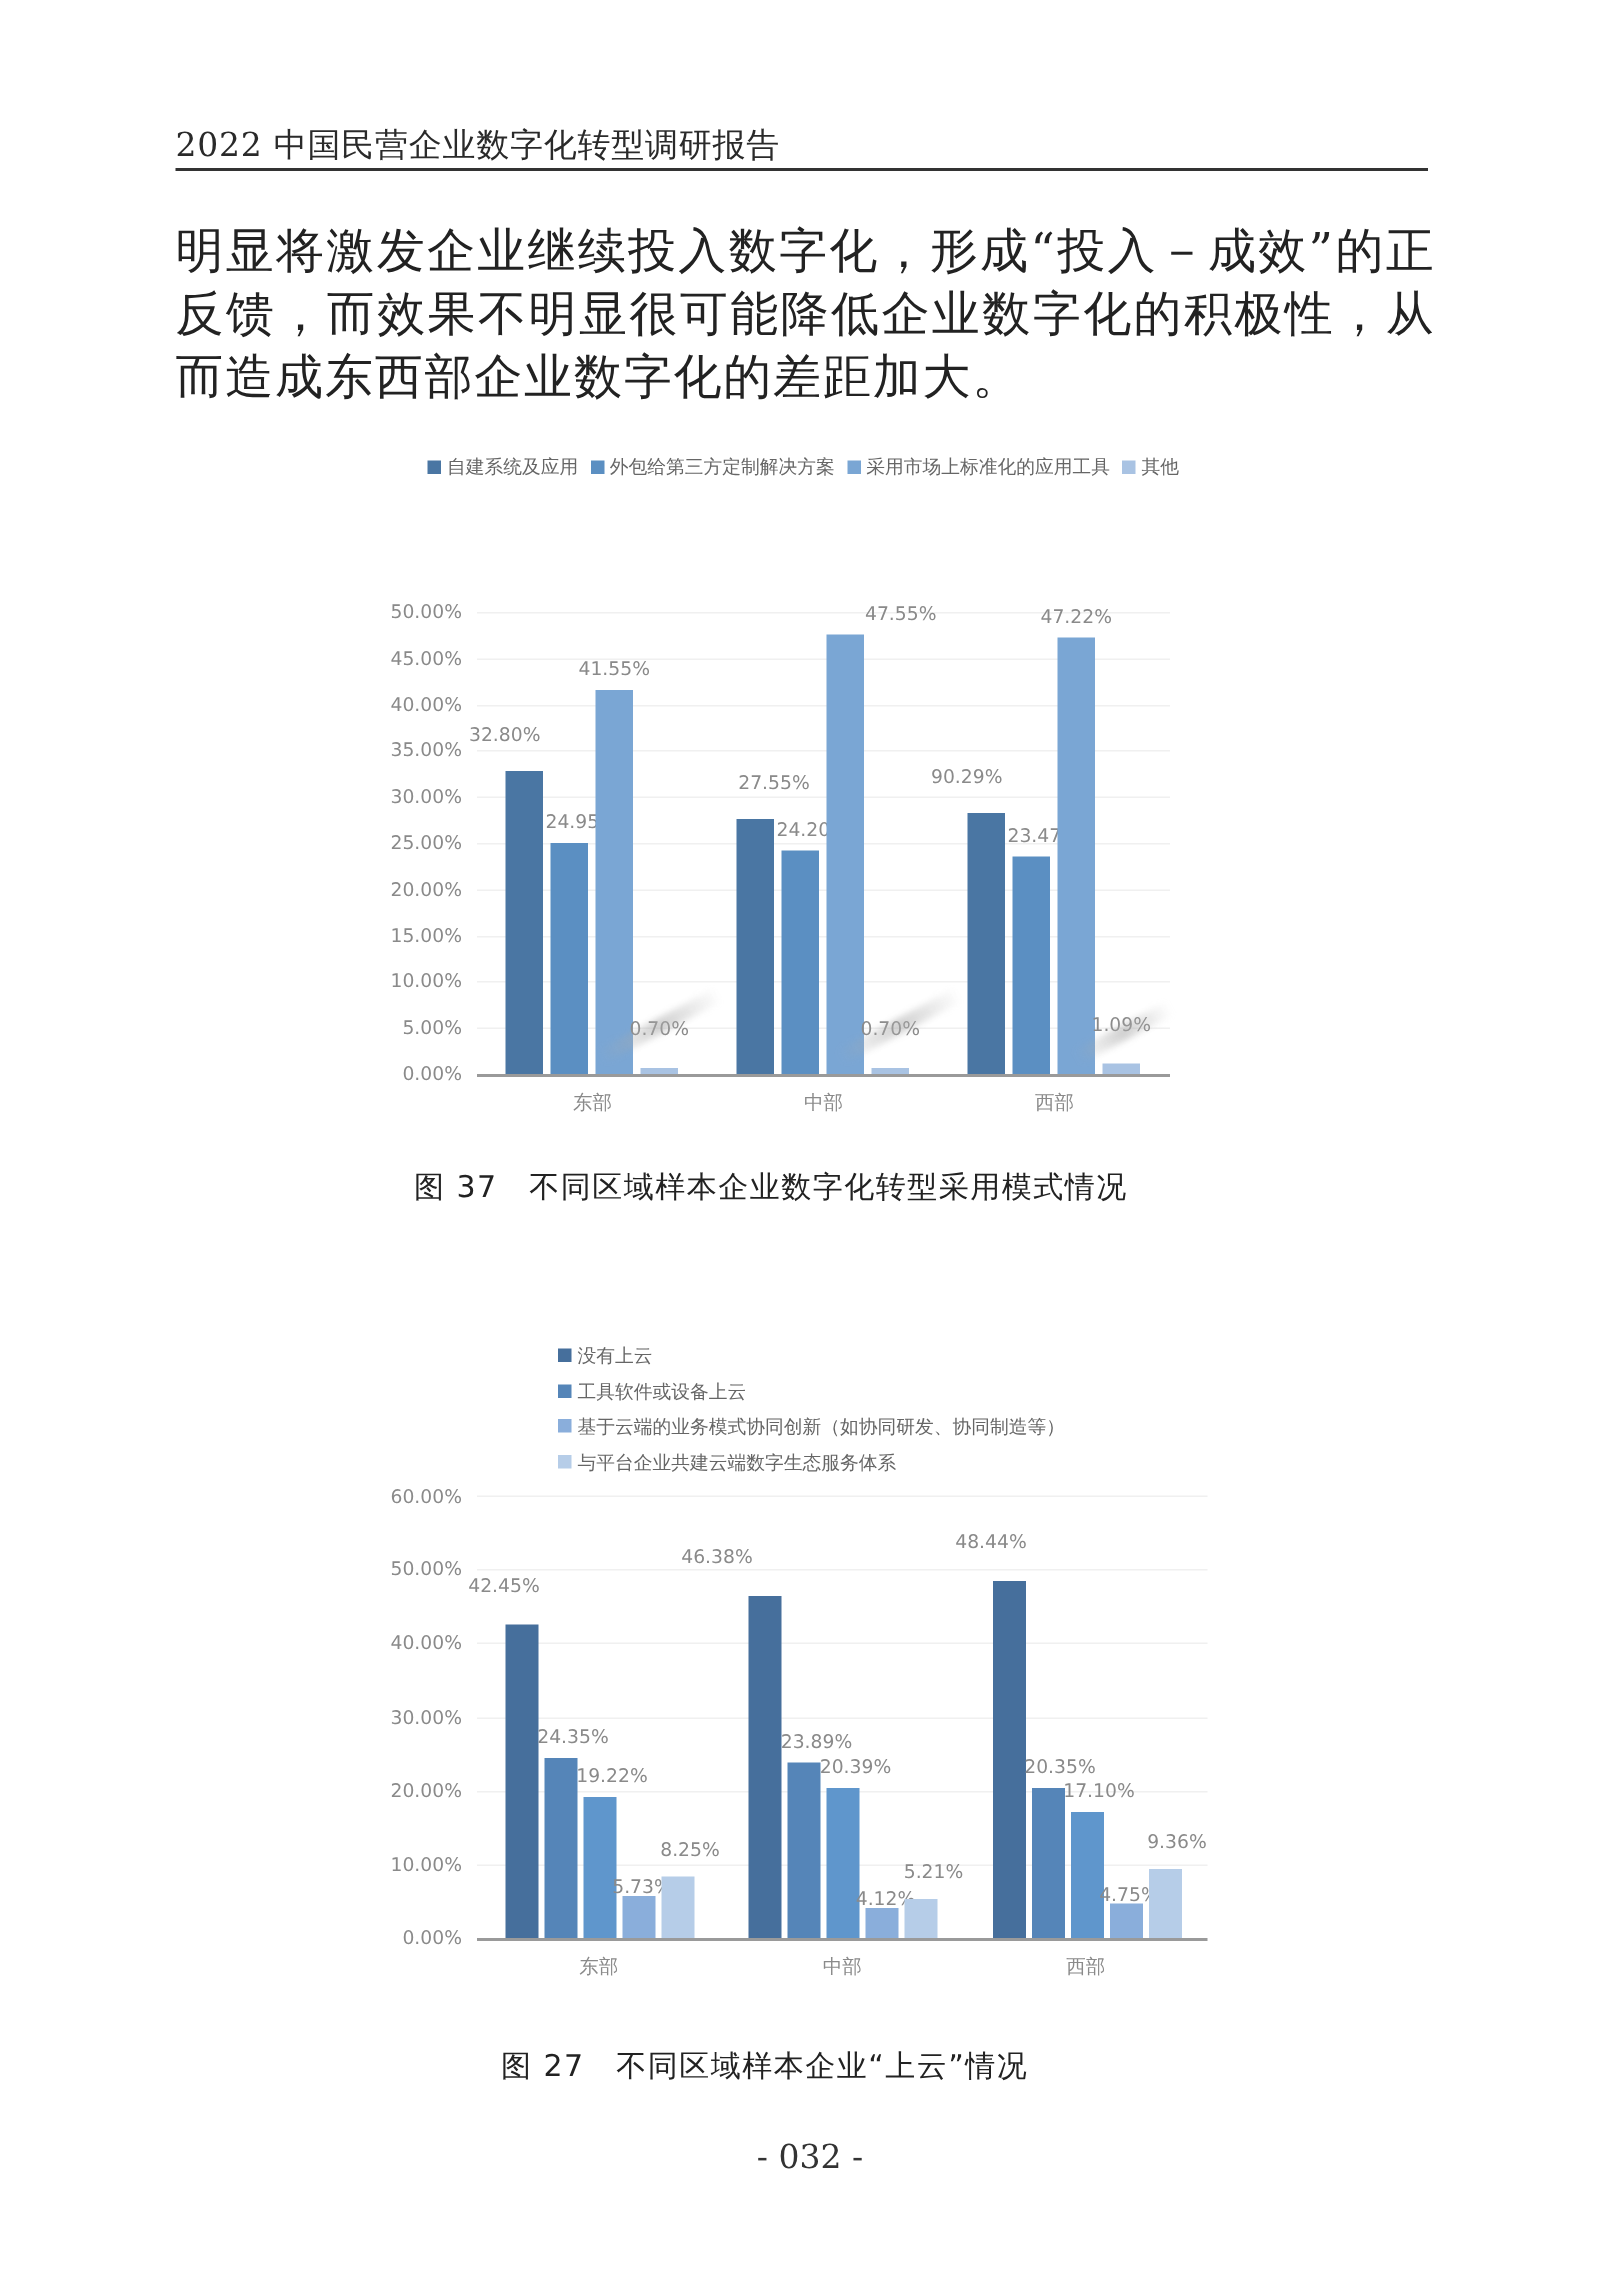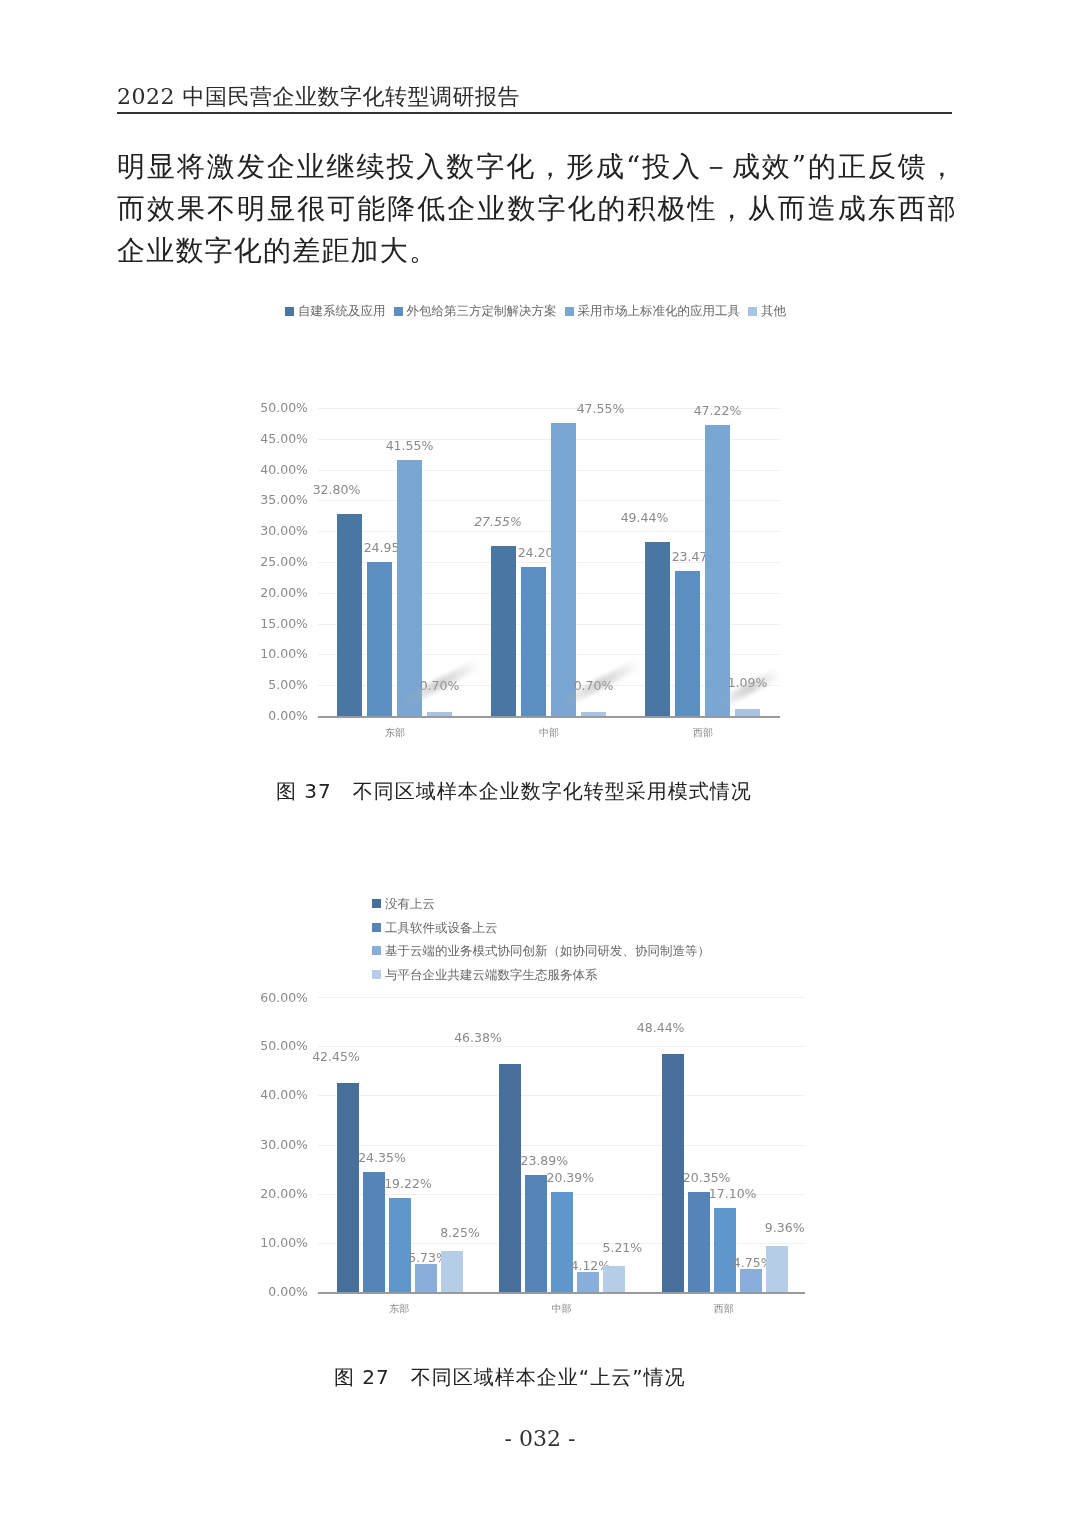--- a/index.html
+++ b/index.html
@@ -1,28 +1,28 @@
 <!DOCTYPE html>
 <html><head>
 <meta charset="utf-8">
 <style>
   html, body { margin:0; padding:0; }
   body { width:1080px; height:1518px; background:#ffffff; position:relative; overflow:hidden;
          font-family:"DejaVu Serif", serif; color:#222; }
   .header { position:absolute; left:117px; top:82px; font-size:22px; letter-spacing:0.5px; color:#2a2a2a; }
   .header-rule { position:absolute; left:117px; top:112px; width:835px; height:1.5px; background:#333; }
-  .para { position:absolute; left:117px; top:146px; width:840px; font-size:28px; line-height:42px; color:#222; text-align:justify; letter-spacing:1.2px; }
+  .para { position:absolute; left:117px; top:146px; width:840px; font-size:32px; line-height:42px; color:#222; text-align:justify; letter-spacing:1.2px; }
 
   .chart { position:absolute; font-family:"DejaVu Sans", sans-serif; }
   .ytick { position:absolute; font-size:12.5px; color:#8a8a8a; text-align:right; width:70px; }
   .gridline { position:absolute; height:1px; background:#f0f0f0; }
   .axisline { position:absolute; height:1.5px; background:#9a9a9a; }
   .bar { position:absolute; }
   .vlabel { position:absolute; font-size:12.5px; color:#8a8a8a; white-space:nowrap; transform:translateX(-50%); }
-  .xlabel { position:absolute; font-size:10px; color:#8a8a8a; transform:translateX(-50%); }
+  .xlabel { position:absolute; font-size:13px; color:#8a8a8a; transform:translateX(-50%); }
   .legend-h { position:absolute; font-size:12.5px; color:#666; white-space:nowrap; display:flex; gap:8px; }
   .legend-item { display:flex; align-items:center; gap:4px; }
   .swatch { display:inline-block; width:9px; height:9px; }
   .legend-v { position:absolute; font-size:12.5px; color:#666; line-height:23.5px; }
   .legend-v .legend-item { height:23.5px; }
   .caption { position:absolute; font-family:"DejaVu Sans", sans-serif; font-size:20px; color:#222; letter-spacing:1px; }
   .pagenum { position:absolute; left:0; width:1080px; top:1426px; text-align:center; font-size:22px; color:#333; }
   .shadow { position:absolute; height:10px; background:linear-gradient(90deg, rgba(180,180,180,0), rgba(170,170,170,0.55), rgba(180,180,180,0)); transform-origin:left center; filter:blur(2px); }
 </style>
 </head>
@@ -59,30 +59,30 @@
     <div class="bar" style="left: 337px; top: 513.952px; width: 25px; height: 202.048px; background: rgb(74, 118, 163);"></div>
     <div class="vlabel" style="left: 336.5px; top: 481.952px;">32.80%</div>
     <div class="bar" style="left: 367px; top: 562.308px; width: 25px; height: 153.692px; background: rgb(91, 143, 194);"></div>
     <div class="vlabel" style="left: 387.5px; top: 540.308px;">24.95%</div>
     <div class="bar" style="left: 397px; top: 460.052px; width: 25px; height: 255.948px; background: rgb(122, 166, 212);"></div>
     <div class="vlabel" style="left: 409.5px; top: 438.052px;">41.55%</div>
     <div class="bar" style="left: 427px; top: 711.688px; width: 25px; height: 4.312px; background: rgb(169, 195, 227);"></div>
     <div class="vlabel" style="left: 439.5px; top: 677.688px;">0.70%</div>
     <div class="xlabel" style="left: 395px; top: 726px;">东部</div>
     <div class="bar" style="left: 491px; top: 546.292px; width: 25px; height: 169.708px; background: rgb(74, 118, 163);"></div>
-    <div class="vlabel" style="left: 498px; top: 514.292px; font-style: italic;">27.55%</div>
+    <div class="vlabel" style="left: 516px; top: 514.292px;">27.55%</div>
     <div class="bar" style="left: 521px; top: 566.928px; width: 25px; height: 149.072px; background: rgb(91, 143, 194);"></div>
     <div class="vlabel" style="left: 541.5px; top: 544.928px;">24.20%</div>
     <div class="bar" style="left: 551px; top: 423.092px; width: 25px; height: 292.908px; background: rgb(122, 166, 212);"></div>
     <div class="vlabel" style="left: 563.5px; top: 401.092px; margin-left: 37px;">47.55%</div>
     <div class="bar" style="left: 581px; top: 711.688px; width: 25px; height: 4.312px; background: rgb(169, 195, 227);"></div>
     <div class="vlabel" style="left: 593.5px; top: 677.688px;">0.70%</div>
     <div class="xlabel" style="left: 549px; top: 726px;">中部</div>
     <div class="bar" style="left: 645px; top: 542.165px; width: 25px; height: 173.835px; background: rgb(74, 118, 163);"></div>
-    <div class="vlabel" style="left: 644.5px; top: 510.165px;">49.44%</div>
+    <div class="vlabel" style="left: 644.5px; top: 510.165px;">90.29%</div>
     <div class="bar" style="left: 675px; top: 571.425px; width: 25px; height: 144.575px; background: rgb(91, 143, 194);"></div>
     <div class="vlabel" style="left: 695.5px; top: 549.425px;">23.47%</div>
     <div class="bar" style="left: 705px; top: 425.125px; width: 25px; height: 290.875px; background: rgb(122, 166, 212);"></div>
     <div class="vlabel" style="left: 717.5px; top: 403.125px;">47.22%</div>
     <div class="bar" style="left: 735px; top: 709.286px; width: 25px; height: 6.7144px; background: rgb(169, 195, 227);"></div>
     <div class="vlabel" style="left: 747.5px; top: 675.286px;">1.09%</div>
     <div class="xlabel" style="left: 703px; top: 726px;">西部</div>
     <div class="shadow" style="left: 400px; top: 700px; width: 90px; transform: rotate(-28deg);"></div>
     <div class="shadow" style="left: 560px; top: 700px; width: 90px; transform: rotate(-28deg);"></div>
     <div class="shadow" style="left: 718px; top: 700px; width: 70px; transform: rotate(-28deg);"></div>

